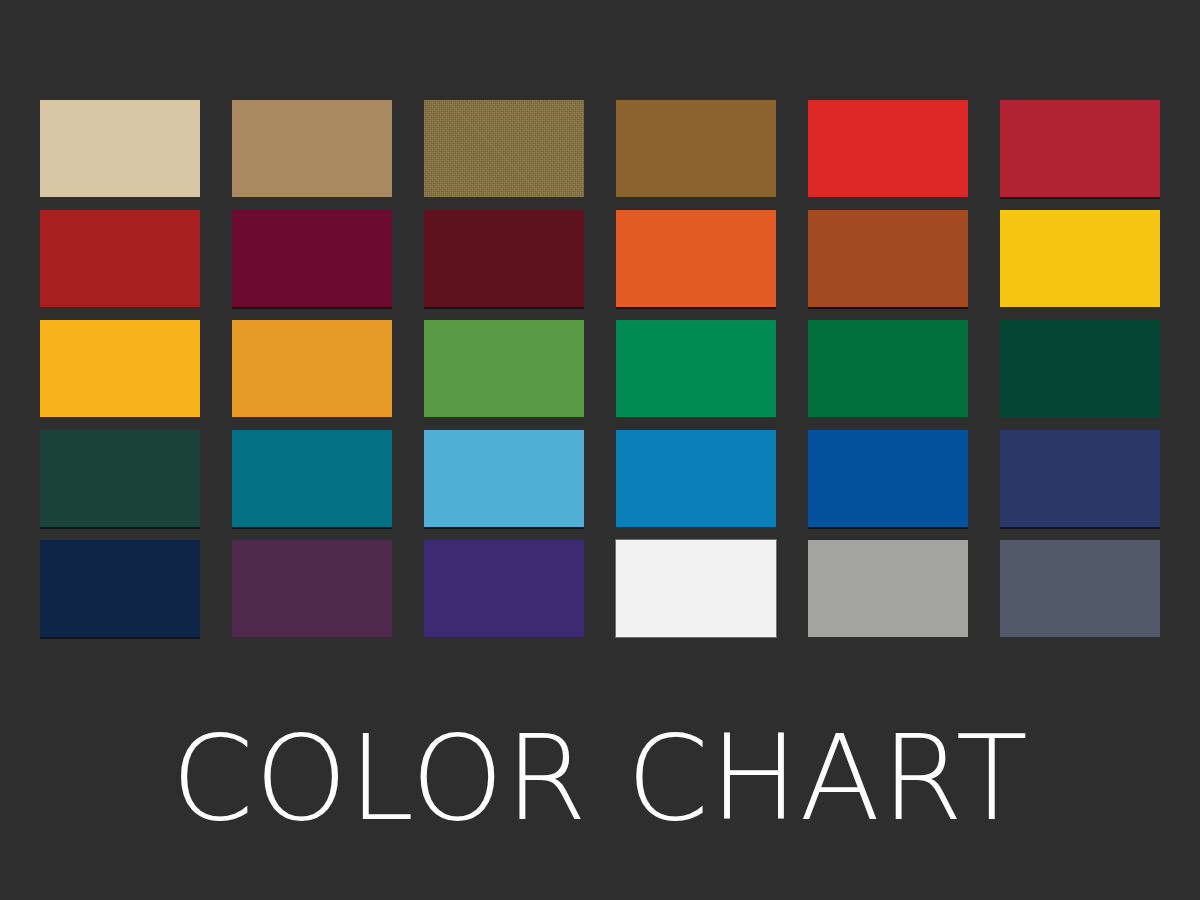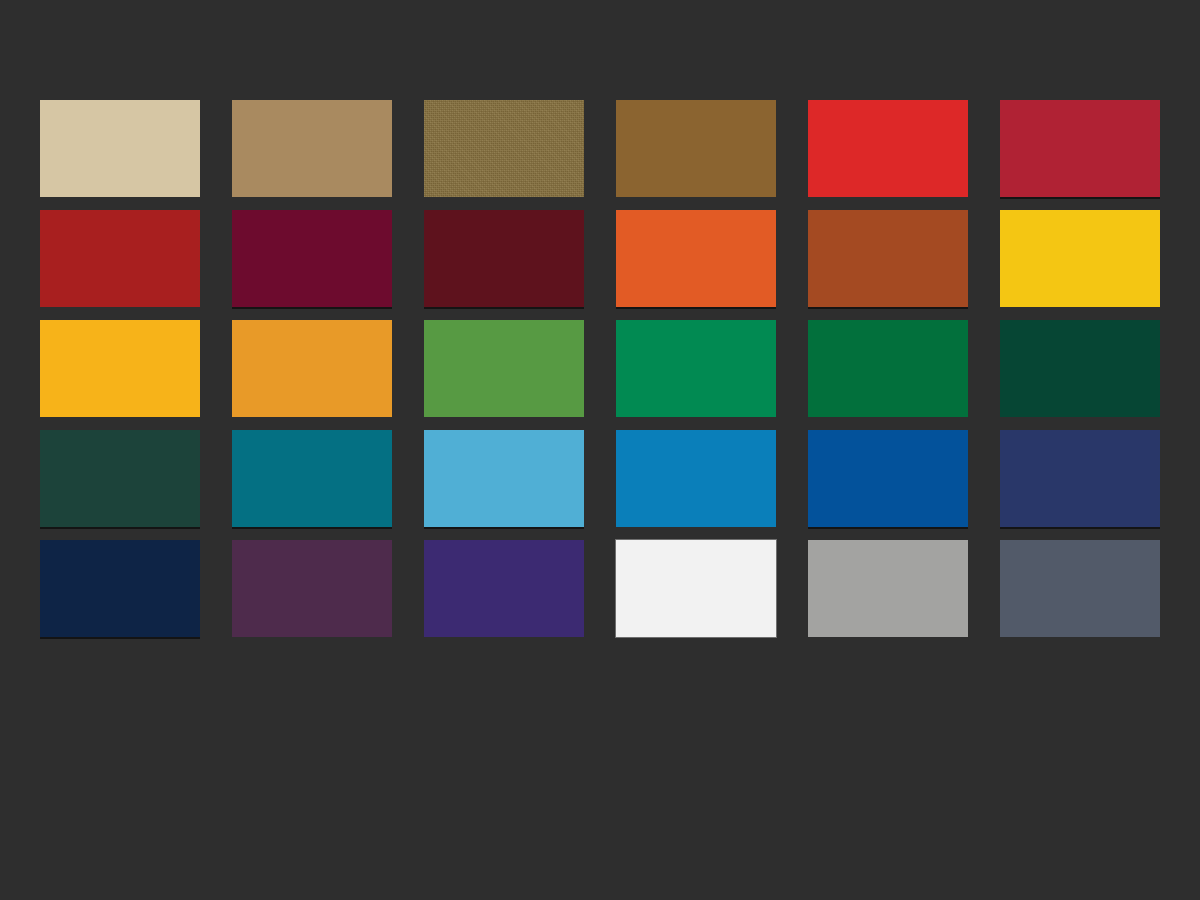--- a/index.html
+++ b/index.html
@@ -109,14 +109,15 @@
       <div class="swatch edge-dark" title="strong blue #03529b" style="background-color: rgb(3, 82, 155); width: 160px; height: 97px;"></div>
       <div class="swatch edge-dark" title="indigo navy #293769" style="background-color: rgb(41, 55, 105); width: 160px; height: 97px;"></div>
       <div class="swatch edge-dark" title="navy blue #0e2446" style="background-color: rgb(14, 36, 70); width: 160px; height: 97px;"></div>
       <div class="swatch" title="plum purple #4e2b4c" style="background-color: rgb(78, 43, 76); width: 160px; height: 97px;"></div>
       <div class="swatch" title="deep violet #3c2a72" style="background-color: rgb(60, 42, 114); width: 160px; height: 97px;"></div>
       <div class="swatch edge-light" title="off white #f2f2f2" style="background-color: rgb(242, 242, 242); width: 160px; height: 97px;"></div>
       <div class="swatch" title="medium gray #a3a3a1" style="background-color: rgb(163, 163, 161); width: 160px; height: 97px;"></div>
       <div class="swatch" title="slate gray #525a69" style="background-color: rgb(82, 90, 105); width: 160px; height: 97px;"></div>
     </div>
 
+  <div id="chart-title">COLOR CHART</div>
 
 </div>
 
 </body></html>

